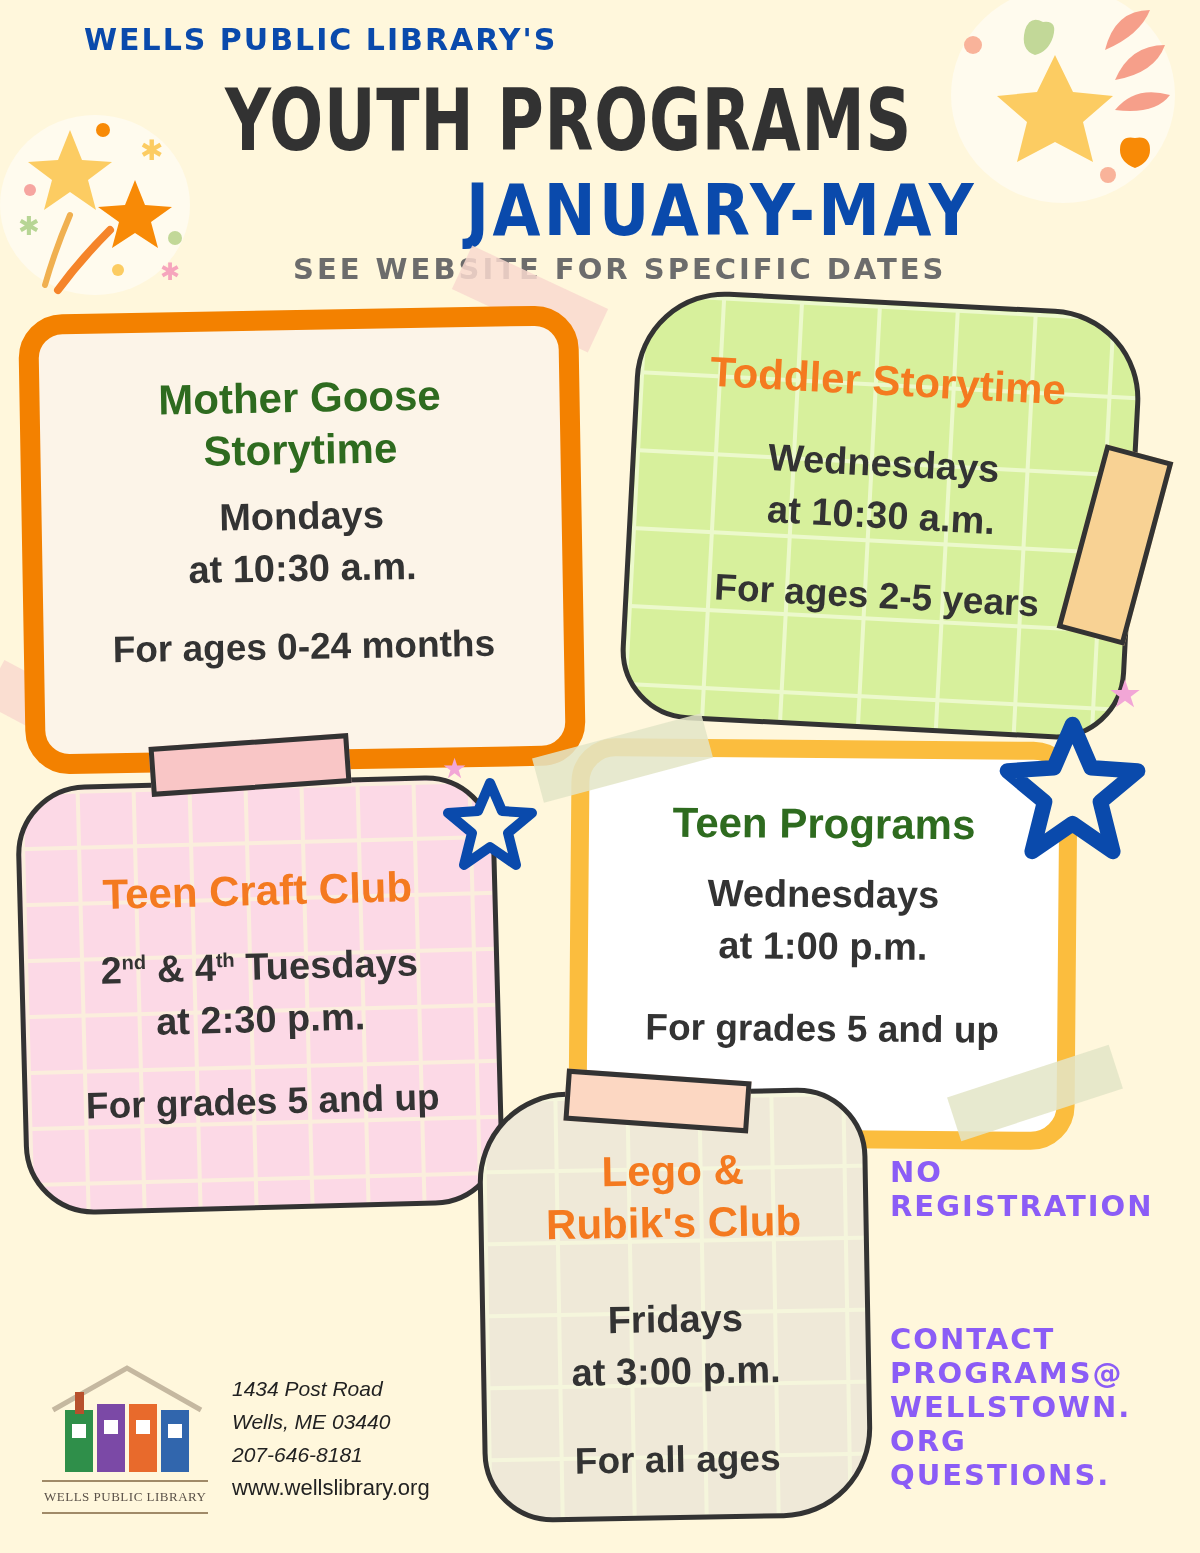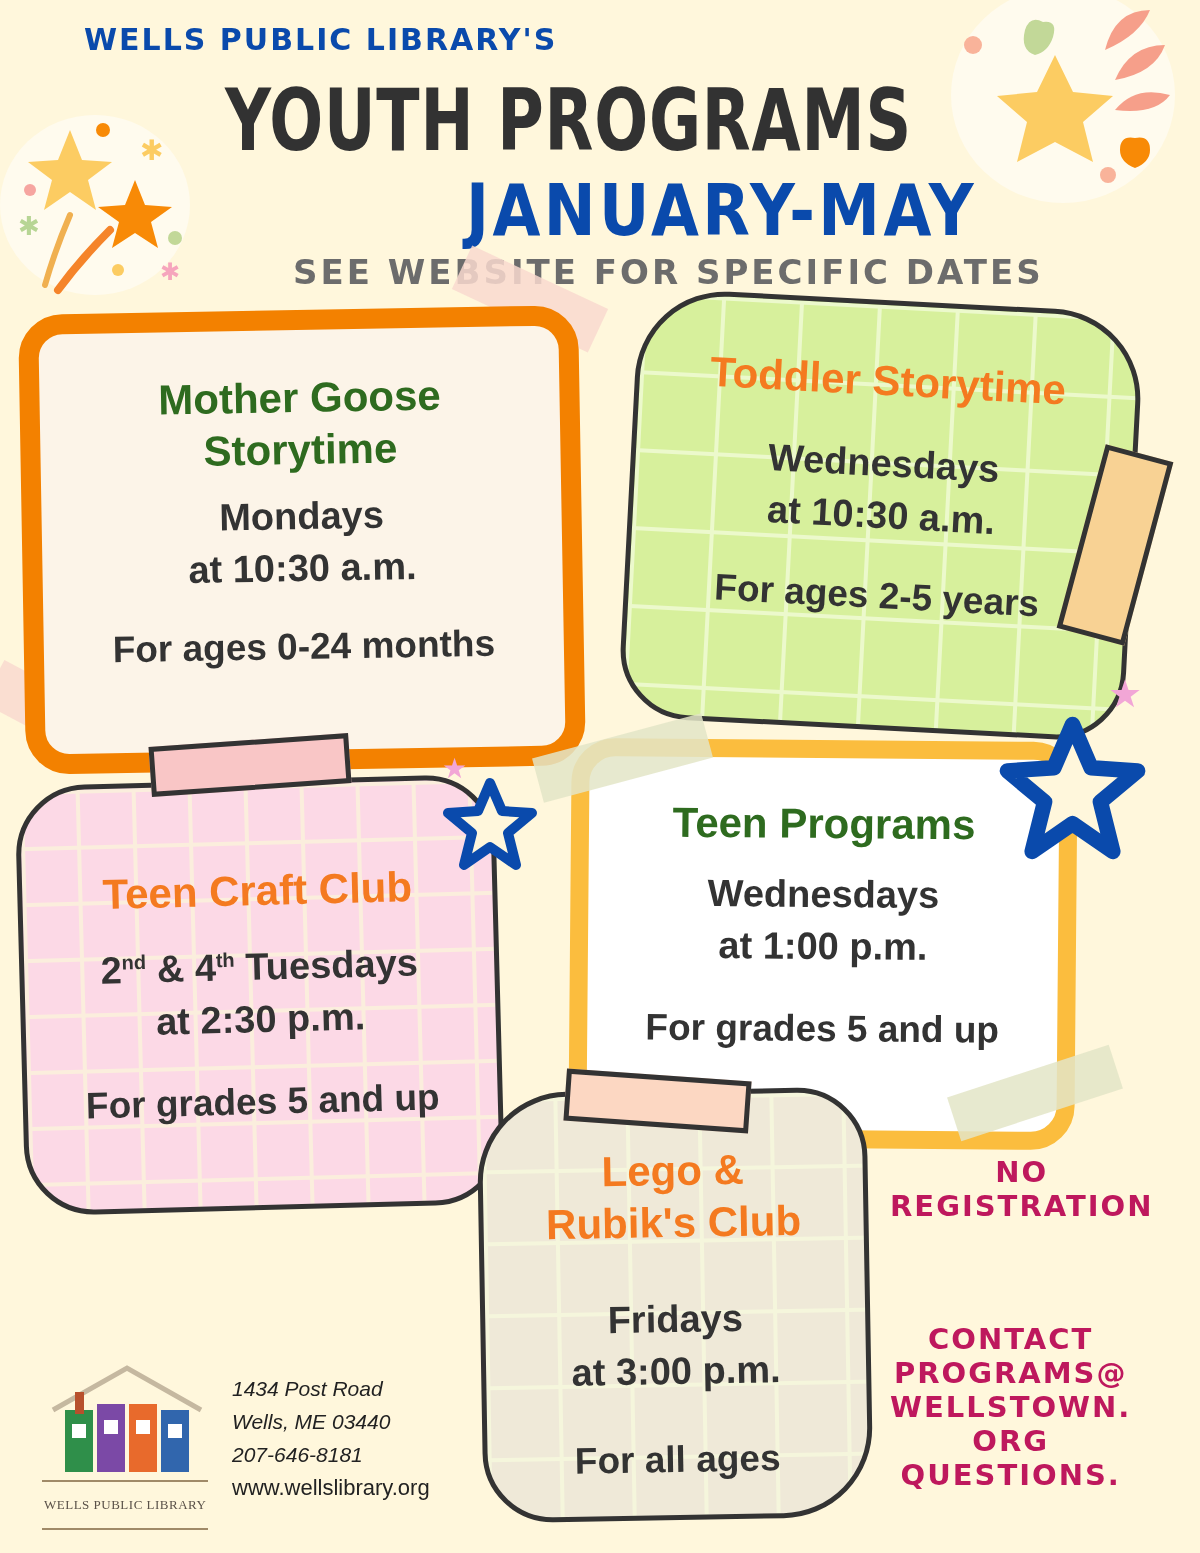--- a/index.html
+++ b/index.html
@@ -2,41 +2,41 @@
 <html><head>
 <meta charset="utf-8">
 <style>
   html,body{margin:0;padding:0;}
   body{width:1200px;height:1553px;background:#fff7dc;position:relative;overflow:hidden;font-family:"DejaVu Sans",sans-serif;}
   .abs{position:absolute;}
   
   .eyebrow{left:84px;top:22px;font-size:30px;font-weight:bold;color:#0a4aac;letter-spacing:2px;font-family:"DejaVu Sans",sans-serif;}
   .title{left:225px;top:70px;font-size:86px;font-weight:bold;color:#323232;letter-spacing:1px;transform:scaleX(0.82);transform-origin:left top;font-family:"DejaVu Sans Condensed","DejaVu Sans",sans-serif;}
   .subtitle{left:466px;top:168px;font-size:72px;font-weight:bold;color:#0a4aac;letter-spacing:4px;transform:scaleX(0.86);transform-origin:left top;}
-  .note{left:293px;top:252px;font-size:34px;font-weight:bold;color:#6c6c6c;letter-spacing:3px;}
+  .note{left:293px;top:252px;font-size:29px;font-weight:bold;color:#6c6c6c;letter-spacing:3px;}
   
   .card{text-align:center;color:#333;font-family:"Liberation Sans",sans-serif;}
   .card .t{font-weight:bold;font-size:42px;line-height:52px;}
   .card .d{font-weight:bold;font-size:38px;line-height:52px;}
   .card .a{font-weight:bold;font-size:37px;line-height:46px;}
   .grid-green{background-color:#d7f09c;background-image:linear-gradient(#ecf9cc 4px,transparent 4px),linear-gradient(90deg,#ecf9cc 4px,transparent 4px);background-size:78px 78px;}
   .grid-pink{background-color:#fcd9e6;background-image:linear-gradient(#fbeedd 4px,transparent 4px),linear-gradient(90deg,#fbeedd 4px,transparent 4px);background-size:56px 56px;}
   .grid-beige{background-color:#efe9d8;background-image:linear-gradient(#f5f6dc 4px,transparent 4px),linear-gradient(90deg,#f5f6dc 4px,transparent 4px);background-size:72px 72px;}
   .mg{left:22px;top:310px;width:520px;height:420px;border:20px solid #f38100;border-radius:44px;background:#fcf4e8;transform:rotate(-1deg);}
   .td{left:628px;top:300px;width:496px;height:420px;border:5px solid #333;border-radius:90px 90px 70px 70px;transform:rotate(3deg);}
   .tc{left:20px;top:780px;width:470px;height:420px;border:5px solid #333;border-radius:70px;transform:rotate(-1.5deg);}
   .tp{left:570px;top:740px;width:470px;height:372px;border:18px solid #fbbd3e;border-radius:44px;background:#ffffff;transform:rotate(0.5deg);}
   .lg{left:480px;top:1090px;width:380px;height:420px;border:5px solid #333;border-radius:90px 70px 90px 70px;transform:rotate(-1deg);}
   .inner{position:absolute;left:0;right:0;}
   .tape{position:absolute;border:5px solid #333;}
   
-  .rnote{left:890px;color:#be185d;font-weight:bold;font-size:29px;line-height:34px;letter-spacing:2px;text-align:center;}
+  .rnote{left:890px;color:#8b5cf6;font-weight:bold;font-size:29px;line-height:34px;letter-spacing:2px;}
   .addr{left:232px;top:1372px;font-style:italic;font-size:21px;line-height:33px;color:#222;font-family:"Liberation Sans",sans-serif;}
   .web{font-style:normal;font-size:22px;text-align:right;}
-  .logo-label{left:42px;top:1480px;font-size:13px;color:#5a5148;font-family:"Liberation Serif",serif;letter-spacing:0.5px;border-top:2px solid #a08a68;border-bottom:2px solid #a08a68;padding:15px 2px;}
+  .logo-label{left:42px;top:1480px;font-size:13px;color:#5a5148;font-family:"Liberation Serif",serif;letter-spacing:0.5px;border-top:2px solid #a08a68;border-bottom:2px solid #a08a68;padding:7px 2px;}
 </style>
 </head>
 <body>
 
 <svg class="abs" style="left:0;top:110px" width="200" height="190" viewBox="0 0 200 190">
   <ellipse cx="95" cy="95" rx="95" ry="90" fill="#fffbee"></ellipse>
   <path d="M70 20 L82 50 L112 52 L88 70 L96 100 L70 82 L44 100 L52 70 L28 52 L58 50 Z" fill="#fccc62"></path>
   <path d="M135 70 L145 95 L172 97 L151 112 L158 138 L135 123 L112 138 L119 112 L98 97 L125 95 Z" fill="#f88a06"></path>
   <path d="M70 105 Q55 140 45 175" stroke="#f0b050" stroke-width="6" fill="none" stroke-linecap="round"></path>
   <path d="M110 120 Q80 150 58 180" stroke="#f5842a" stroke-width="8" fill="none" stroke-linecap="round"></path>

